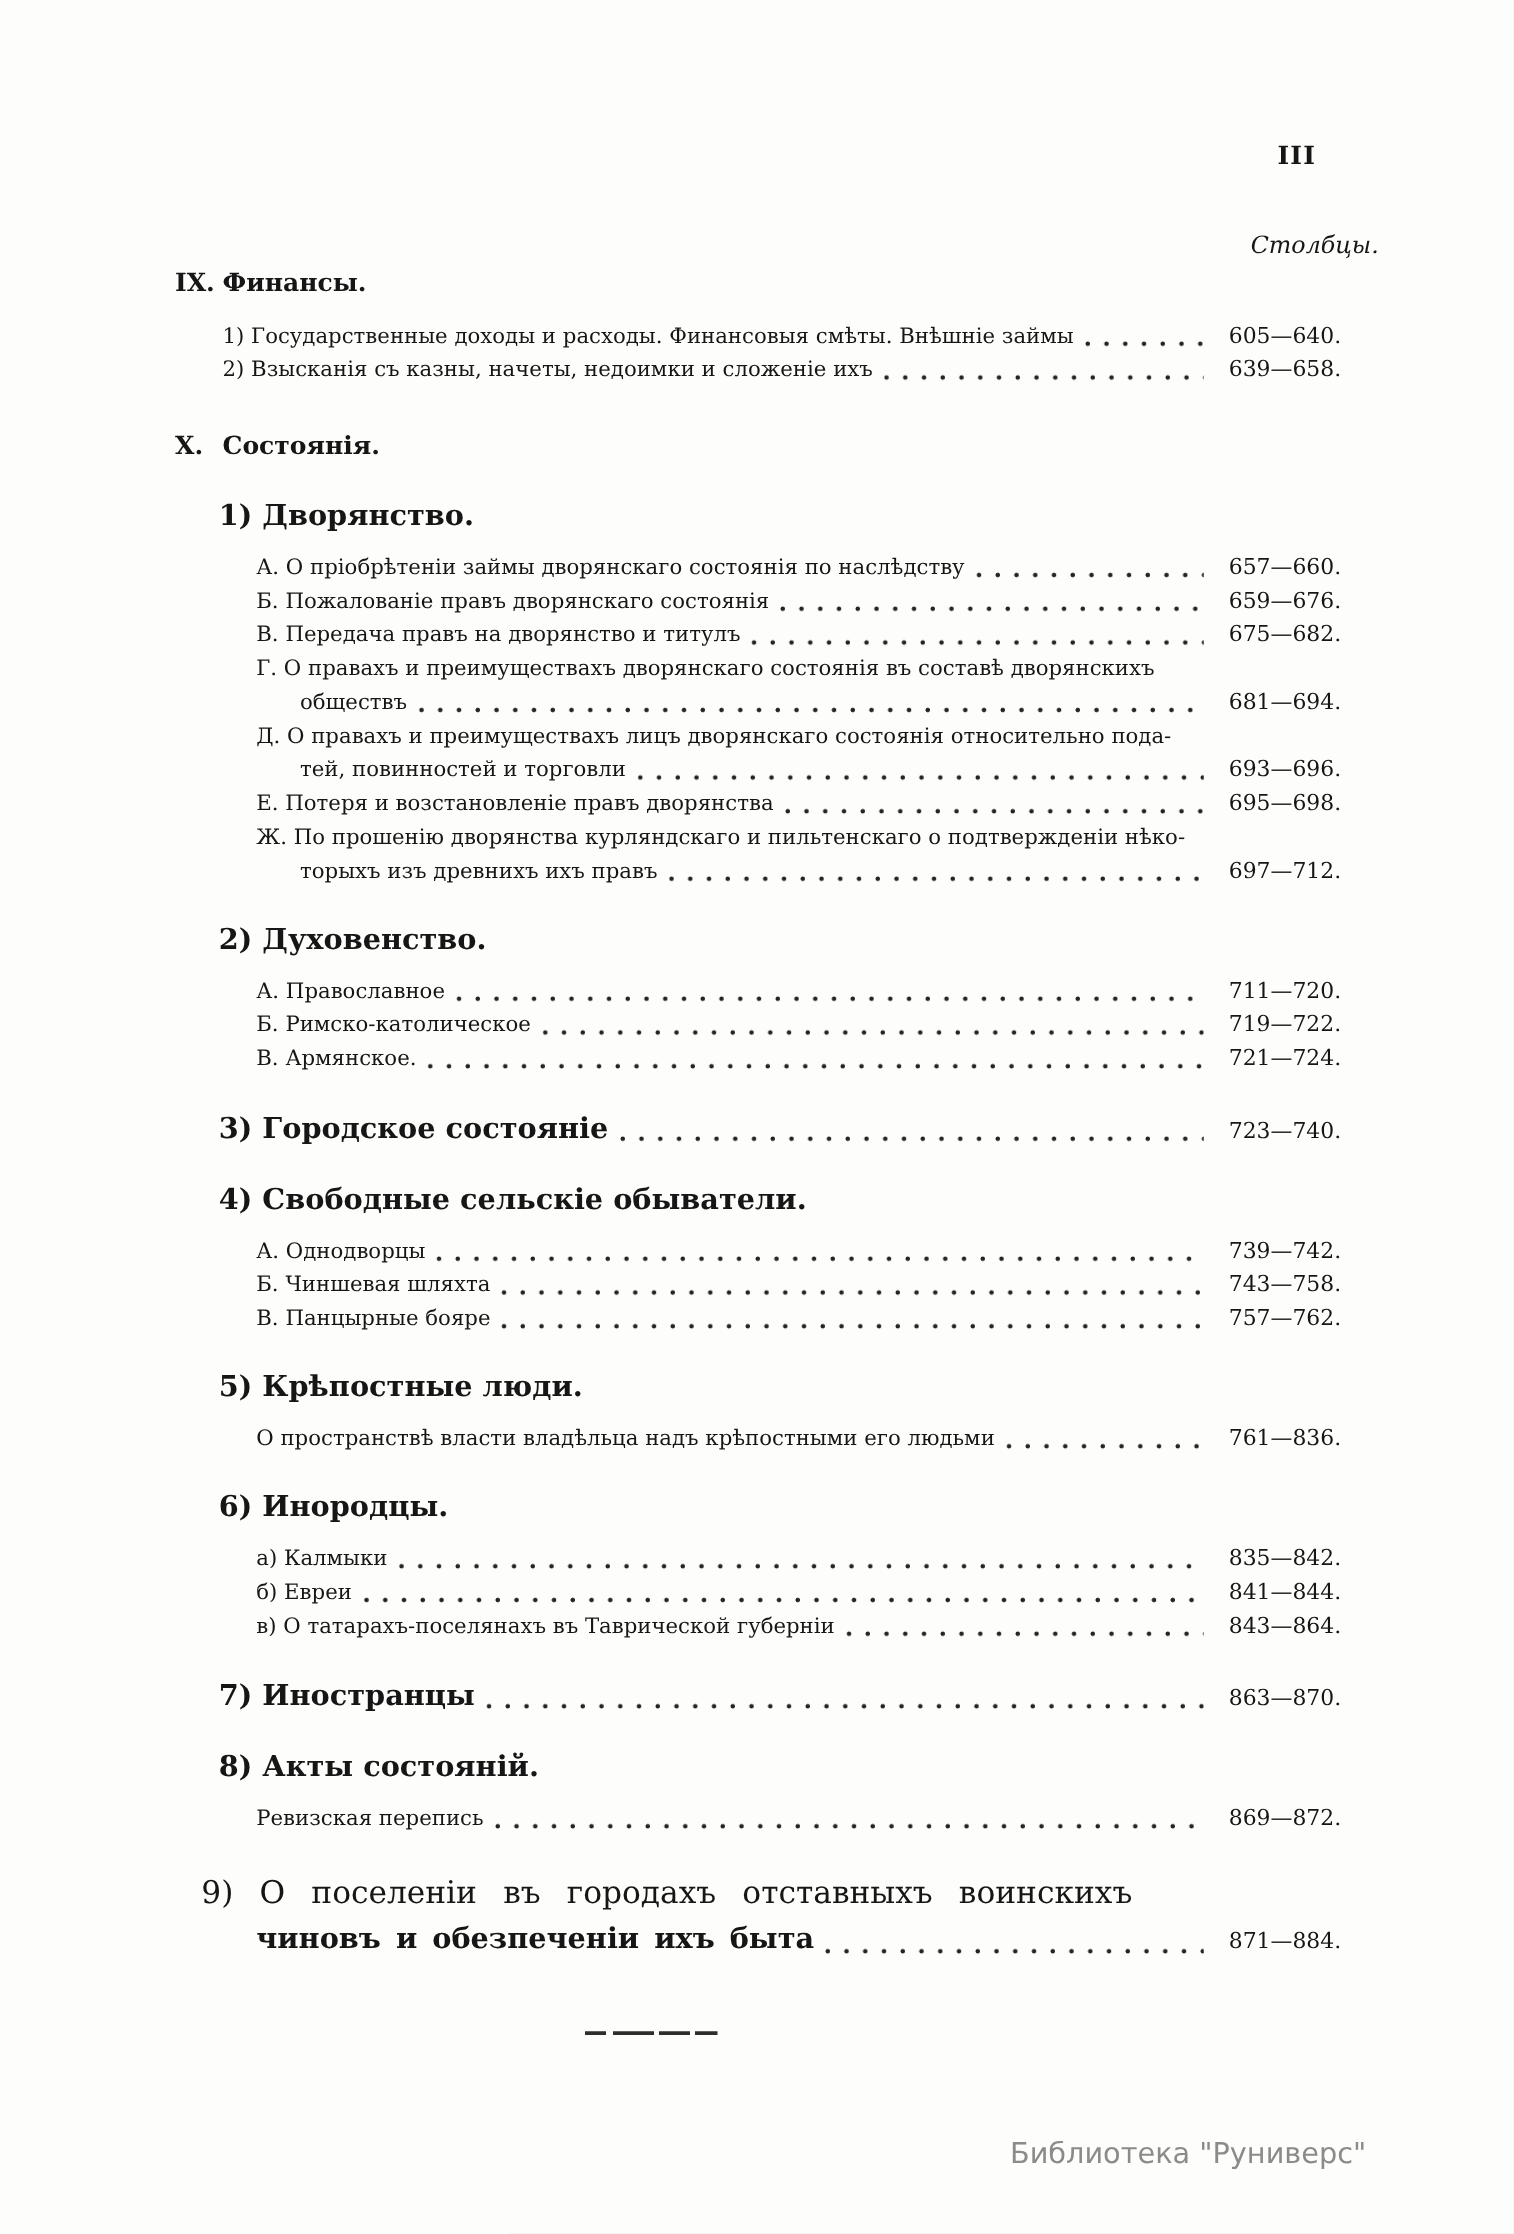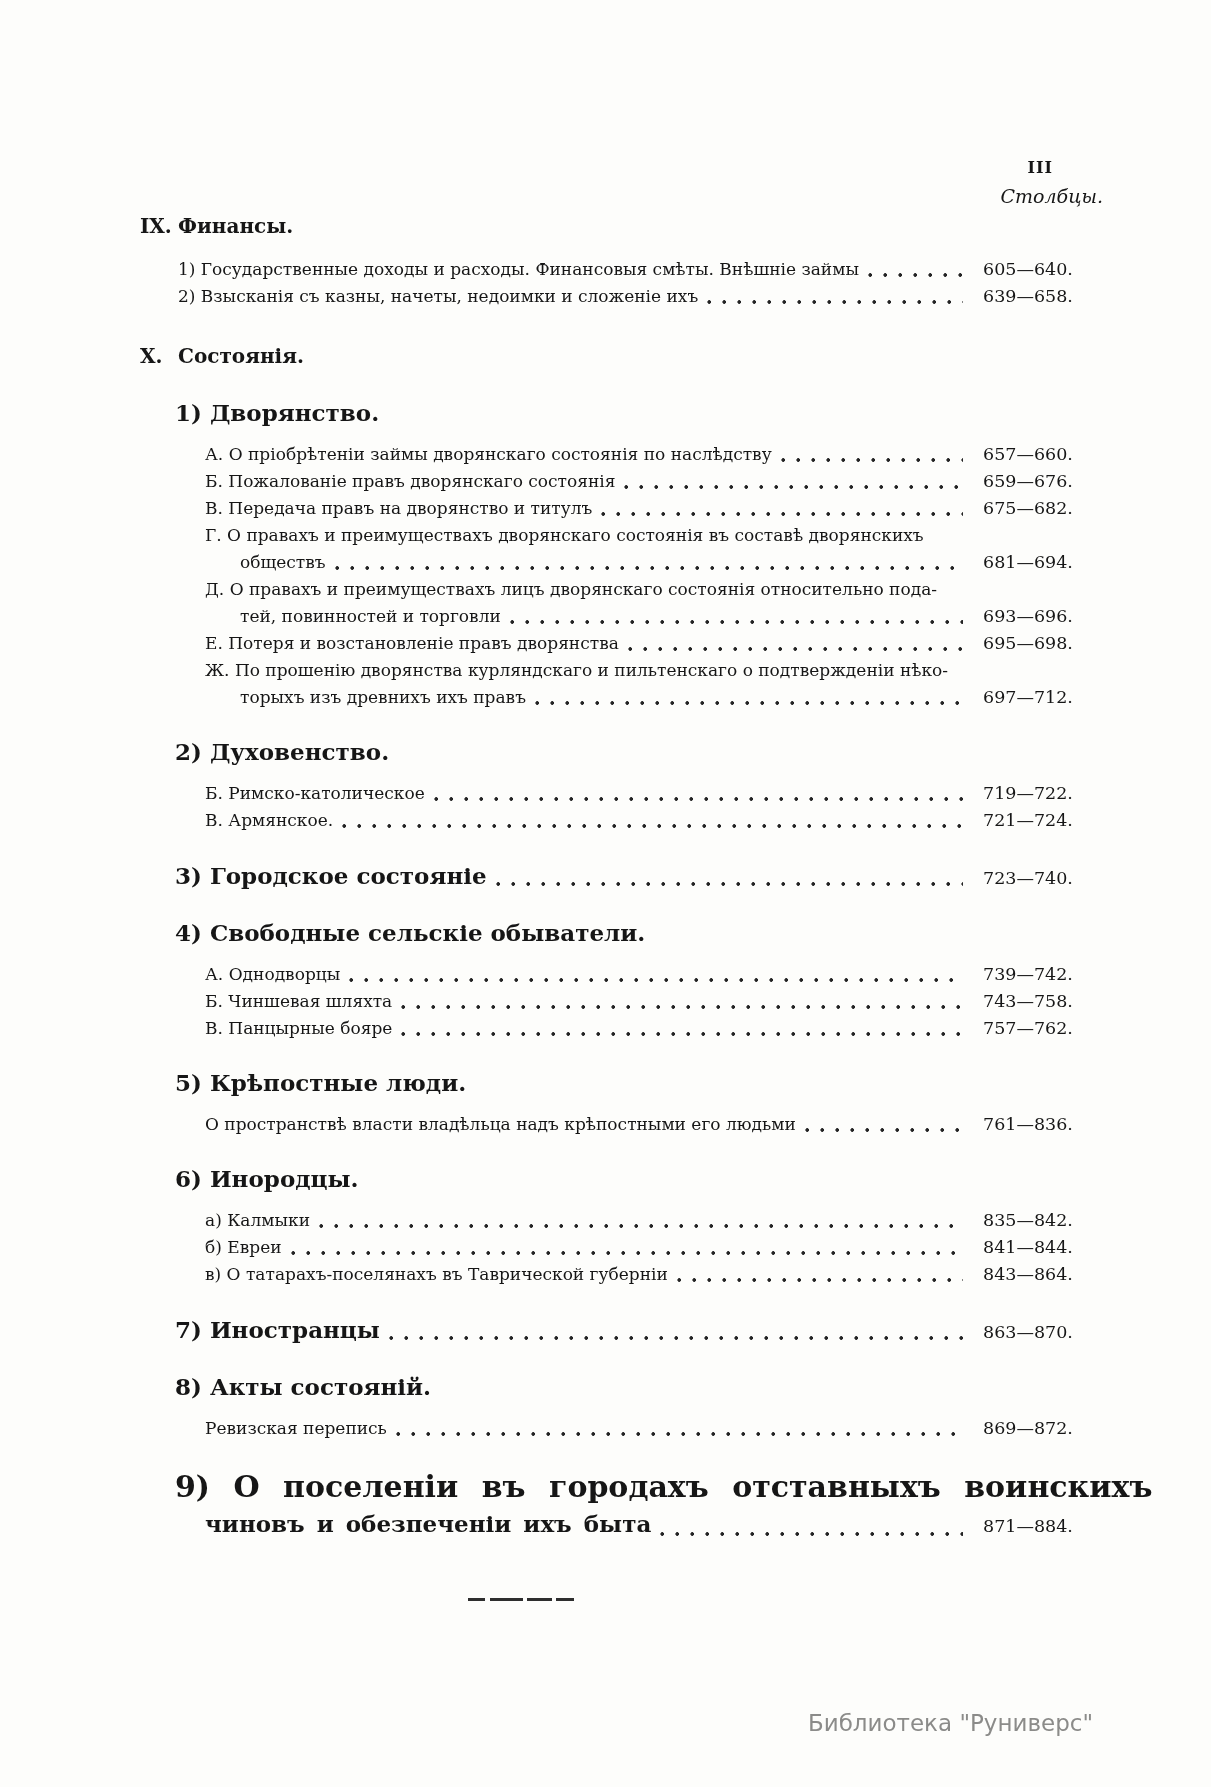--- a/index.html
+++ b/index.html
@@ -7,21 +7,21 @@
     position:relative;
     width:1211px; height:1787px;
     margin:0 auto;
     background:#fdfdfb;
     color:#161616;
     font-family:"DejaVu Serif", serif;
     overflow:hidden;
   }
   .page-number {
     position:absolute; top:112px; right:158px;
-    font-weight:bold; font-size:16px; letter-spacing:1px;margin-top:46px;
+    font-weight:bold; font-size:20px; letter-spacing:1px;
   }
   .columns-label {
     position:absolute; top:185px; right:108px;
     font-style:italic; font-size:19px;
   }
   .content {
     position:absolute; top:210px; left:140px; right:100px;
   }
   
   .section-heading {
@@ -60,22 +60,22 @@
     white-space:nowrap;
   }
   
   .inline-heading { margin-top:26px; margin-bottom:13px;justify-content:flex-end; }
   .inline-heading .text {
     font-weight:bold; font-size:23px; line-height:32px;
     margin-left:35px;
   }
   
   .bold-entry-line1 {
-    font-weight:bold; font-size:30px; line-height:37px;
-    margin:26px 0 0 35px;
+    font-weight:normal; font-size:25px; line-height:37px;
+    margin:26px 0 0 21px;
     word-spacing:13px;
     white-space:nowrap;
   }
   .bold-entry-line2 { margin-top:0; }
   .bold-entry-line2 .text {
     font-weight:bold; font-size:23px; line-height:37px;
     word-spacing:4px;
   }
   .decorative-rule {
     margin:56px 0 0 328px;
@@ -159,20 +159,25 @@
       <span class="text ind-2">Ж. По прошенію дворянства  курляндскаго и пильтенскаго о подтвержденіи нѣко-</span>
     </div>
     <div class="entry">
       <span class="text ind-3">торыхъ изъ древнихъ ихъ правъ</span>
       <span class="dots"></span>
       <span class="range">697—712.</span>
     </div>
 
     <div class="sub-heading">2) Духовенство.</div>
     <div class="entry">
+      <span class="text ind-2">А. Православное</span>
+      <span class="dots"></span>
+      <span class="range">711—720.</span>
+    </div>
+    <div class="entry">
       <span class="text ind-2">Б. Римско-католическое</span>
       <span class="dots"></span>
       <span class="range">719—722.</span>
     </div>
     <div class="entry">
       <span class="text ind-2">В. Армянское.</span>
       <span class="dots"></span>
       <span class="range">721—724.</span>
     </div>
 

